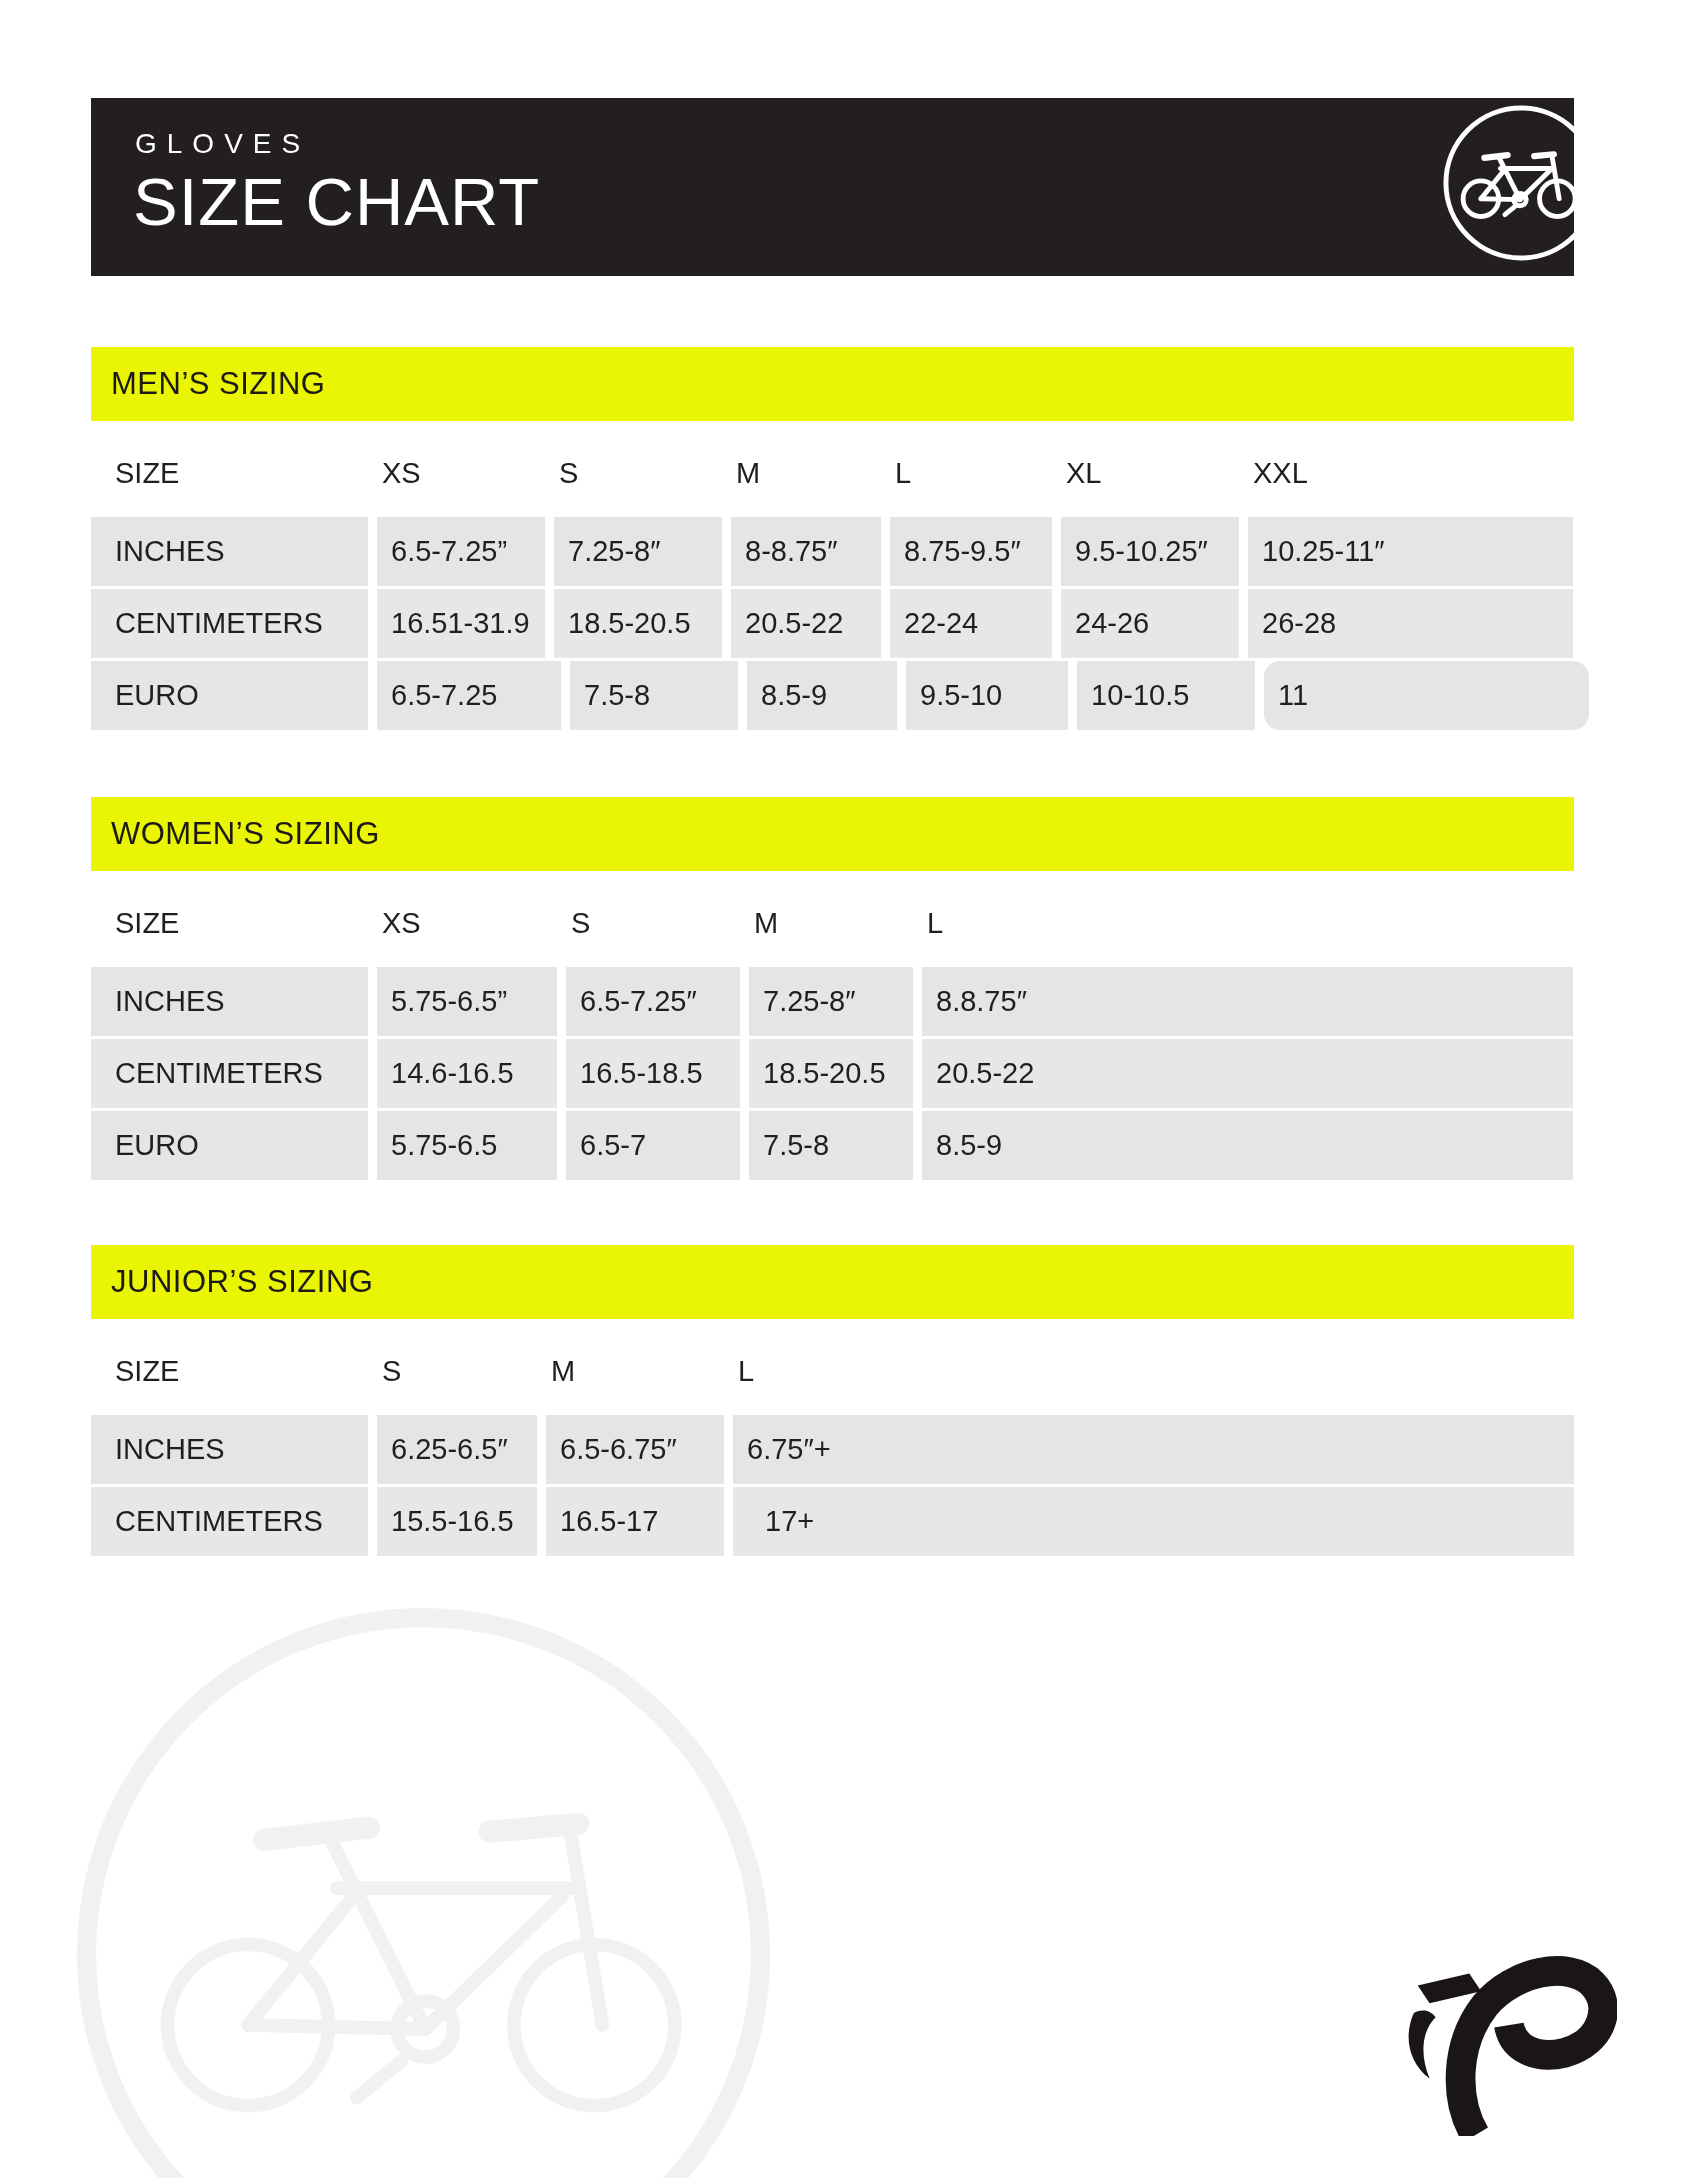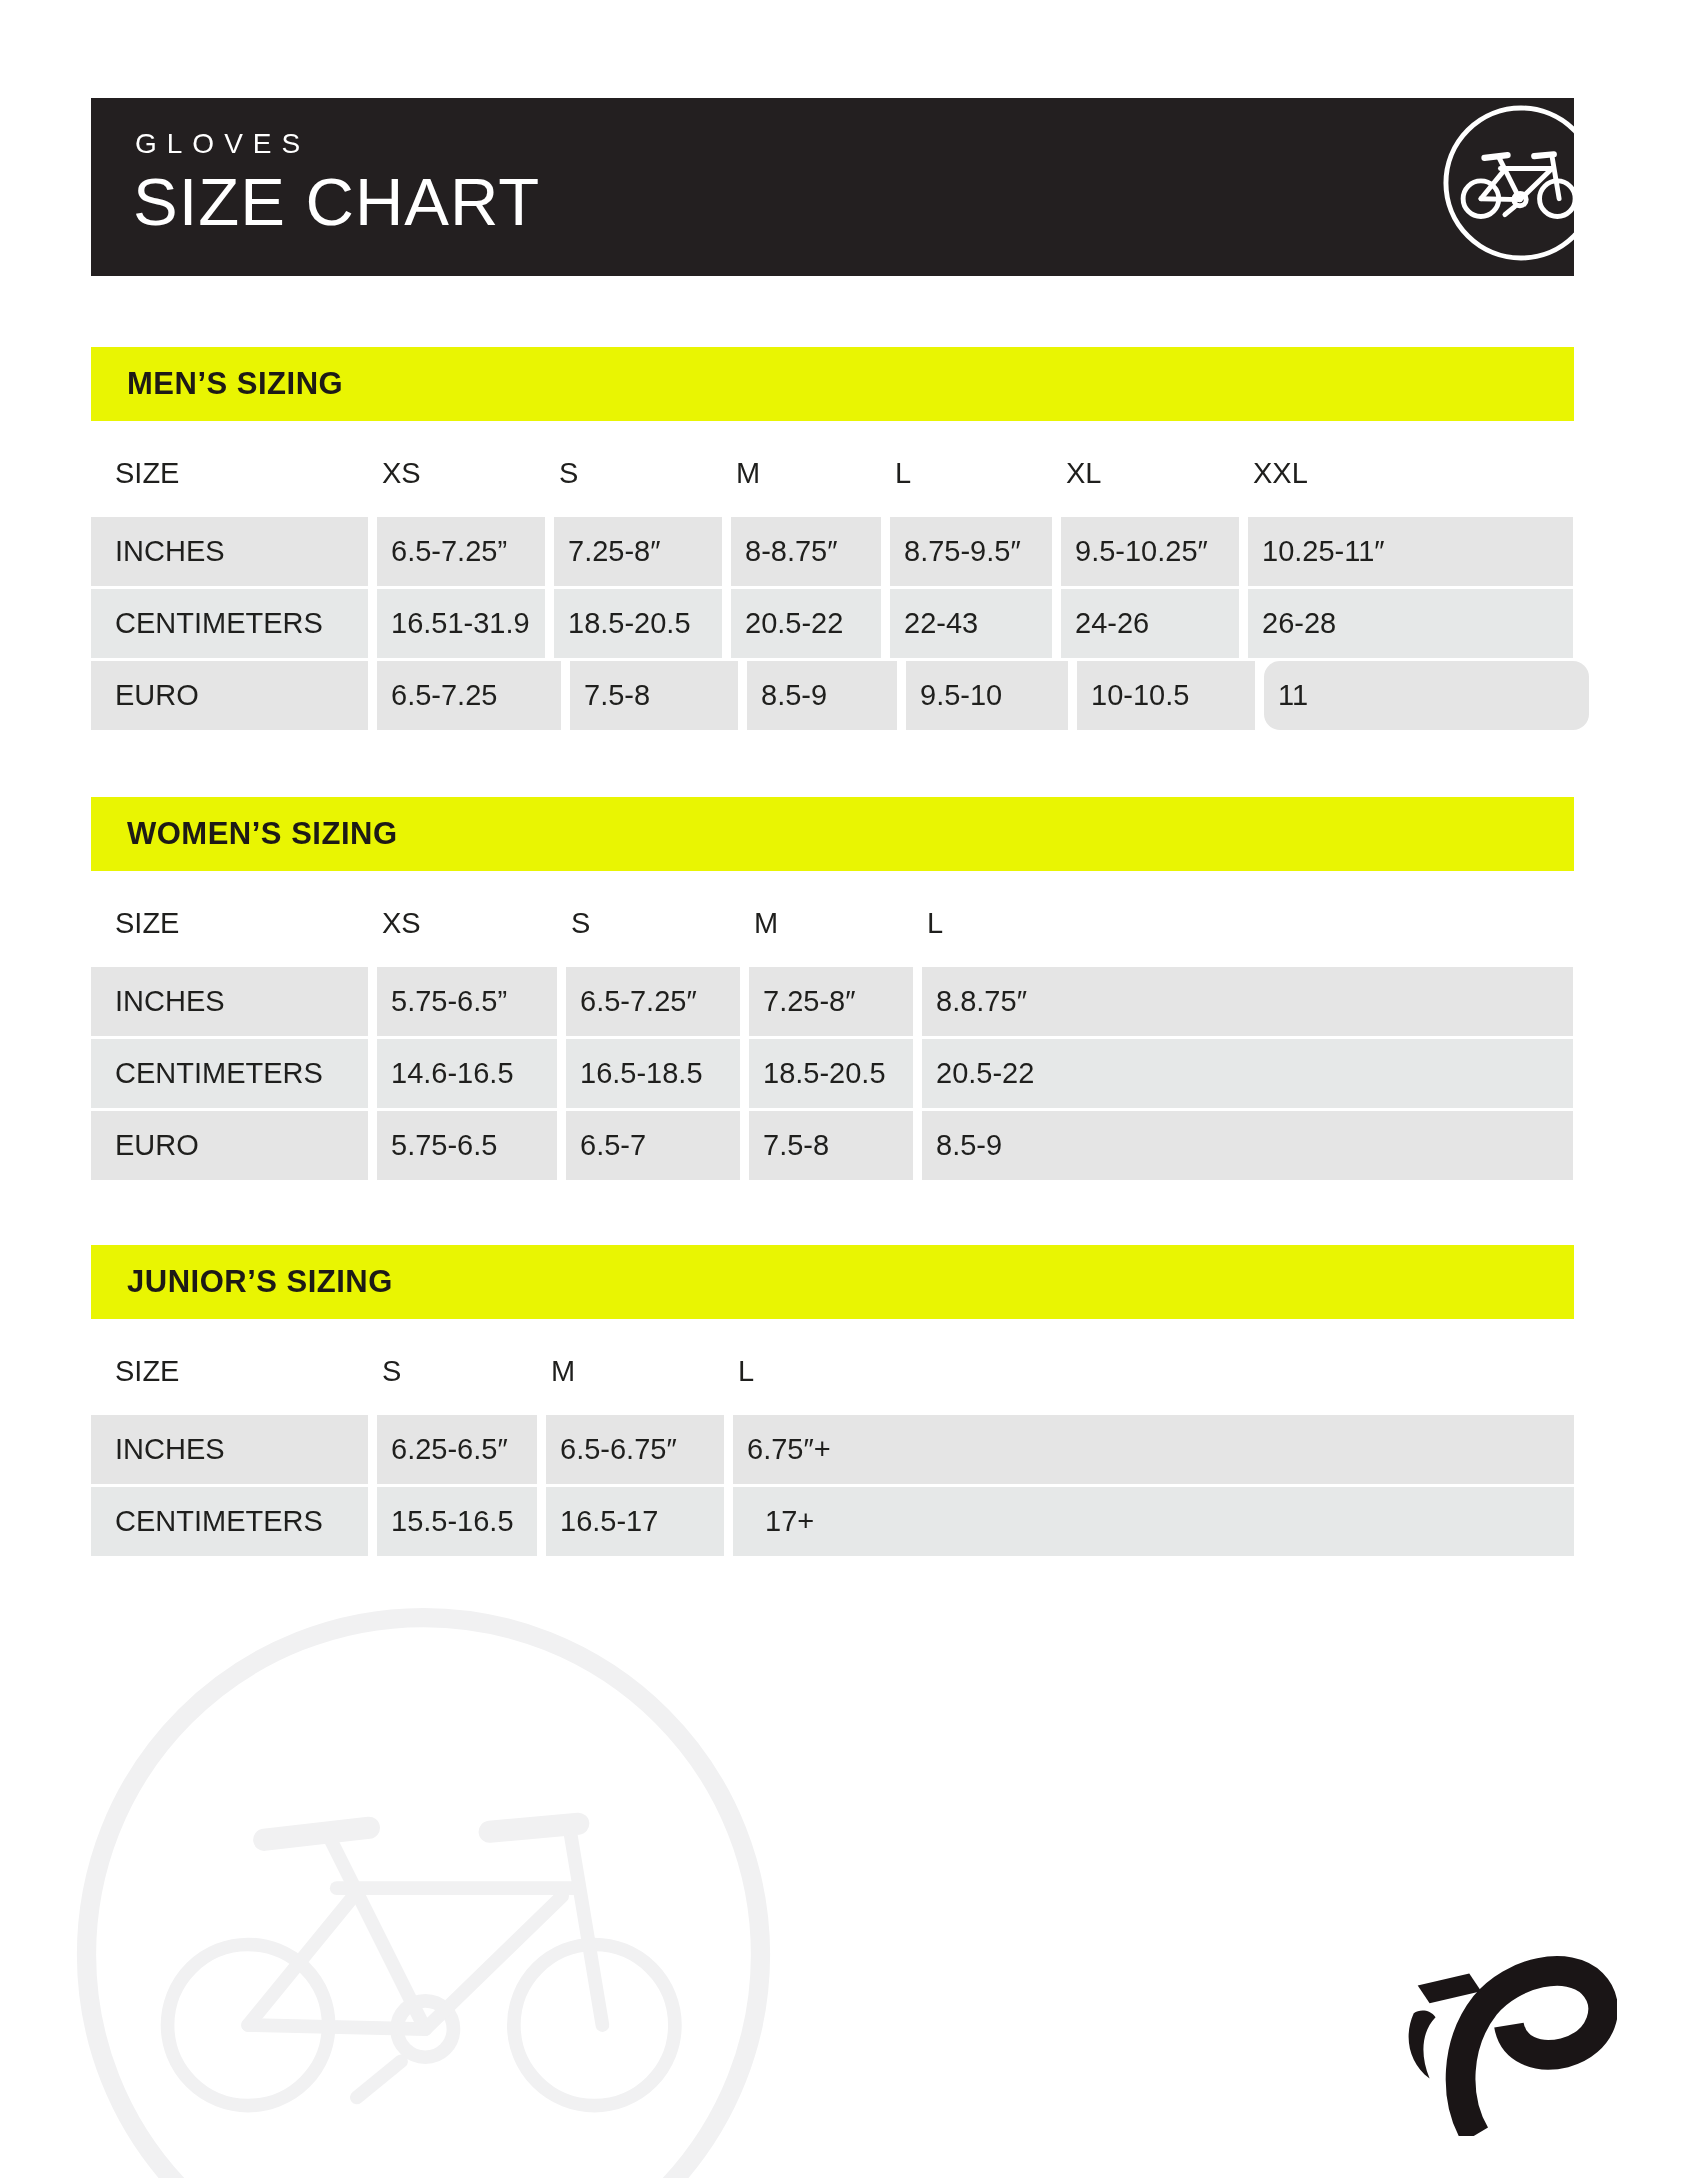--- a/index.html
+++ b/index.html
@@ -24,21 +24,21 @@
     position:absolute;left:42px;top:59px;
     font-size:67px;letter-spacing:1px;color:#ffffff;font-weight:400;line-height:1.35;
   }
   .banner-icon{position:absolute;top:5px;right:-27px;width:160px;height:160px;color:#ffffff;}
   
   .section{position:absolute;left:91px;width:1483px;}
   .ybar{
     height:74px;background:#e9f502;display:flex;align-items:center;
   }
   .ybar span{
-    padding-left:36px;font-size:31px;font-weight:700;color:#1d1a16;letter-spacing:0.5px;
+    padding-left:20px;font-size:31px;font-weight:400;color:#1d1a16;letter-spacing:0.5px;
   }
   .hrow{
     margin-top:32px;height:40px;display:flex;align-items:center;font-size:29px;
   }
   .hrow .slot{flex:0 0 auto;box-sizing:border-box;padding-left:14px;}
   .hrow .slot.lbl{padding-left:24px;}
   .rows{margin-top:24px;}
   .trow{display:flex;height:69px;margin-bottom:3px;}
   .trow .cell{
     flex:0 0 auto;box-sizing:border-box;margin-right:9px;
@@ -129,21 +129,21 @@
             <div class="cell" style="width: 150px;">8-8.75″</div>
             <div class="cell" style="width: 162px;">8.75-9.5″</div>
             <div class="cell" style="width: 178px;">9.5-10.25″</div>
             <div class="cell" style="width: 325px;">10.25-11″</div>
           </div>
           <div class="trow row-light">
             <div class="cell lbl" style="width: 277px;">CENTIMETERS</div>
             <div class="cell" style="width: 168px;">16.51-31.9</div>
             <div class="cell" style="width: 168px;">18.5-20.5</div>
             <div class="cell" style="width: 150px;">20.5-22</div>
-            <div class="cell" style="width: 162px;">22-43</div>
+            <div class="cell" style="width: 162px;">22-24</div>
             <div class="cell" style="width: 178px;">24-26</div>
             <div class="cell" style="width: 325px;">26-28</div>
           </div>
           <div class="trow row-dark">
             <div class="cell lbl" style="width: 277px;">EURO</div>
             <div class="cell" style="width: 184px;">6.5-7.25</div>
             <div class="cell" style="width: 168px;">7.5-8</div>
             <div class="cell" style="width: 150px;">8.5-9</div>
             <div class="cell" style="width: 162px;">9.5-10</div>
             <div class="cell" style="width: 178px;">10-10.5</div>

